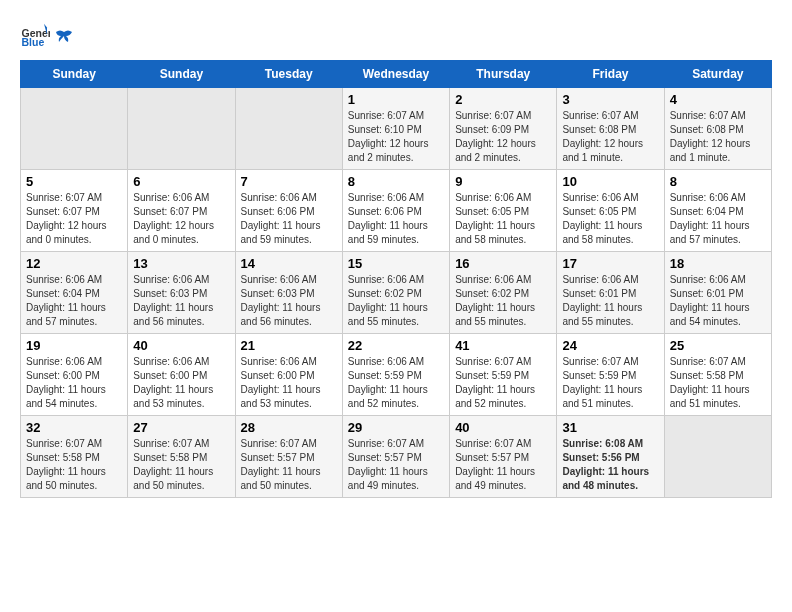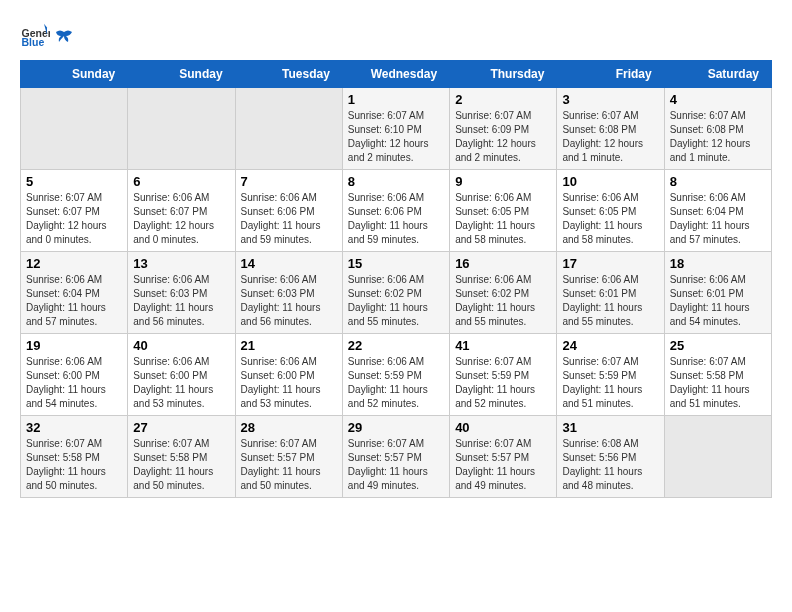--- a/index.html
+++ b/index.html
@@ -39,21 +39,21 @@
     }
     .calendar {
       width: 100%;
       border-collapse: collapse;
       font-size: 11px;
     }
     .calendar thead th {
       background-color: #1565C0;
       color: #fff;
       padding: 6px 12px;
-      text-align: right;
+      text-align: center;
       font-size: 12px;
       font-weight: bold;
       border: 1px solid #1565C0;
     }
     .calendar tbody td {
       border: 1px solid #ccc;
       vertical-align: top;
       padding: 4px 5px;
       width: 107px;
       min-height: 80px;
@@ -306,20 +306,20 @@
 Daylight: 11 hours and 49 minutes.</div>
         </td>
         <td>
           <span class="day-number">40</span>
           <div class="day-info" style="white-space: pre-line;">Sunrise: 6:07 AM
 Sunset: 5:57 PM
 Daylight: 11 hours and 49 minutes.</div>
         </td>
         <td>
           <span class="day-number">31</span>
-          <div class="day-info" style="white-space: pre-line;">Sunrise: 6:08 AM
+          <div class="day-info" style="white-space: pre-line; font-weight: bold;">Sunrise: 6:08 AM
 Sunset: 5:56 PM
 Daylight: 11 hours and 48 minutes.</div>
         </td>
         <td class="empty-cell"></td>
       </tr>
     </tbody>
 </table>
 
 </body></html>

